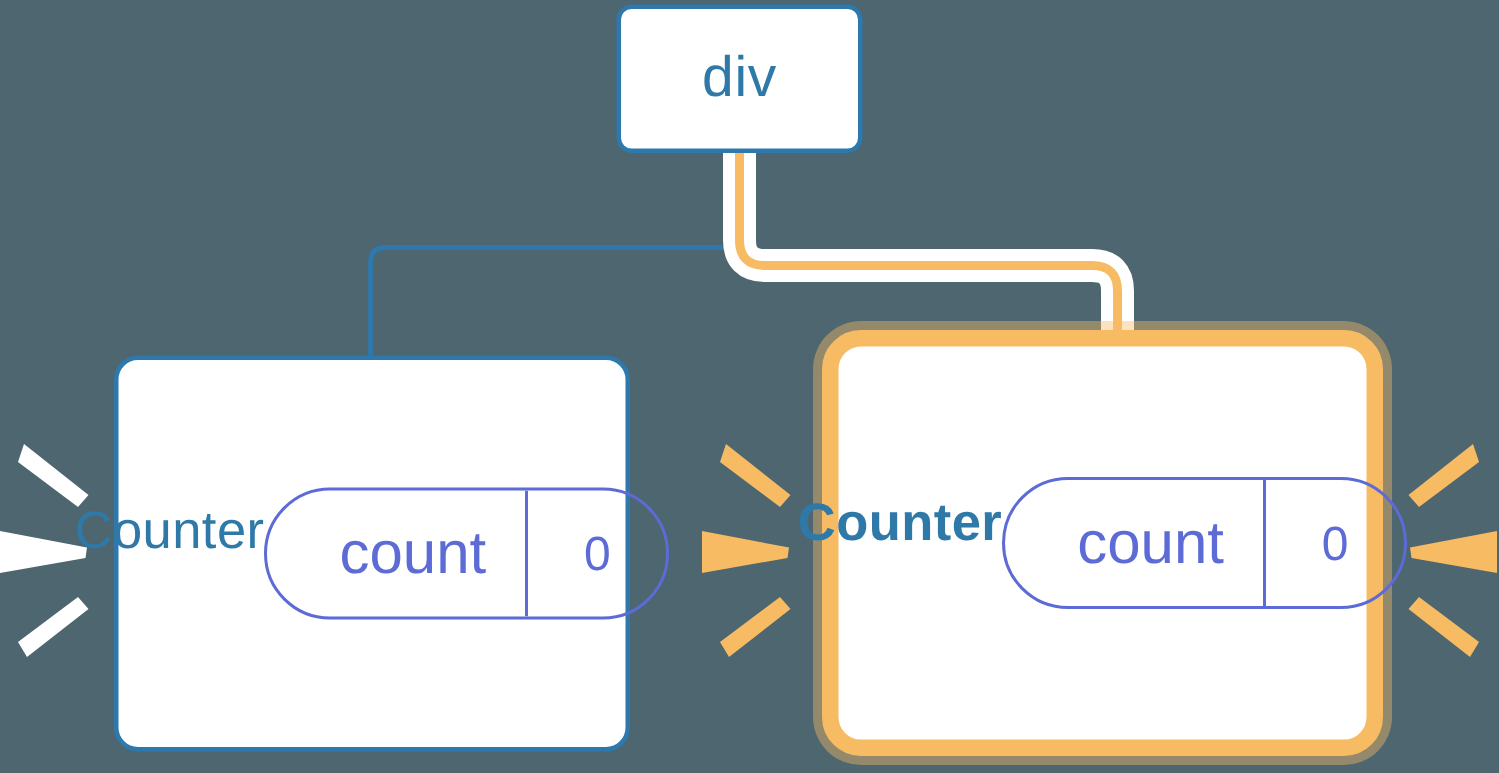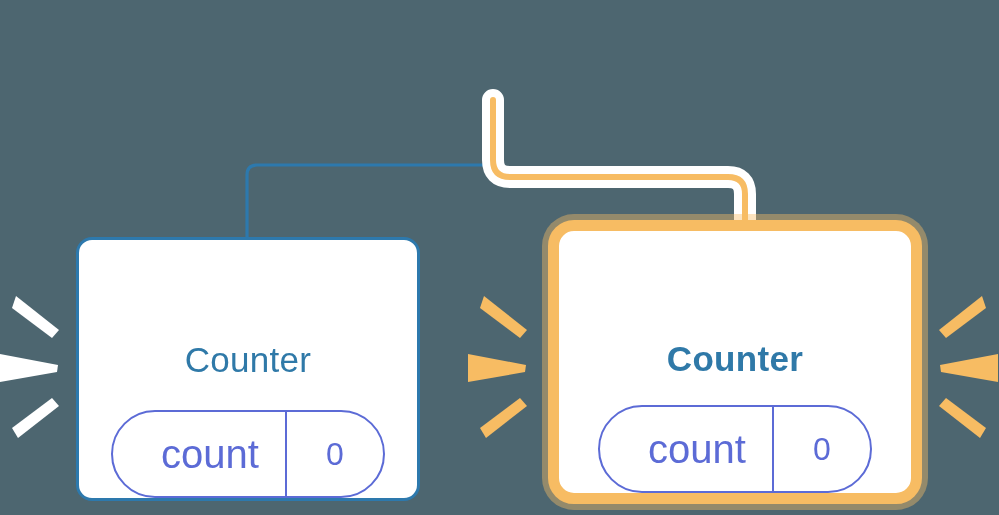--- a/index.html
+++ b/index.html
@@ -64,23 +64,23 @@
     width: 374px;
     height: 284px;
     border: 11px solid #f7bc63;
     border-radius: 26px;
     box-shadow: 0 0 0 6px rgba(247,188,99,0.42);
   }
   .card-inner {
     width: 100%;
     height: 100%;
     display: flex;
-    flex-direction: column;
+    flex-direction: row;
     align-items: center;
-    justify-content: flex-end;
+    justify-content: center;
   }
   .card-title {
     font-size: 35px;
     color: #2f79a8;
     margin-bottom: 30px;
     letter-spacing: 0.3px;
   }
   #counter-right .card-title {
     font-weight: bold;
     margin-bottom: 26px;
@@ -130,20 +130,23 @@
 
   <svg id="wires" viewBox="0 0 999 515" xmlns="http://www.w3.org/2000/svg">
 
     <path d="M 493 100 L 493 155 Q 493 165 483 165 L 257 165 Q 247 165 247 175 L 247 240" fill="none" stroke="#2d79ad" stroke-width="3.2" stroke-linecap="round"></path>
 
     <path d="M 493 100 L 493 160 Q 493 177 510 177 L 728 177 Q 745 177 745 194 L 745 240" fill="none" stroke="#ffffff" stroke-width="22" stroke-linecap="round" stroke-linejoin="round"></path>
 
     <path d="M 493 100 L 493 160 Q 493 177 510 177 L 728 177 Q 745 177 745 194 L 745 240" fill="none" stroke="#f7bc63" stroke-width="6" stroke-linecap="round" stroke-linejoin="round"></path>
   </svg>
 
+  <div class="node" id="div-node">
+    <span class="node-label">div</span>
+  </div>
 
   <div class="card" id="counter-left">
     <div class="card-inner">
       <div class="card-title">Counter</div>
       <div class="pill">
         <div class="pill-key">count</div>
         <div class="pill-val">0</div>
       </div>
     </div>
   </div>

